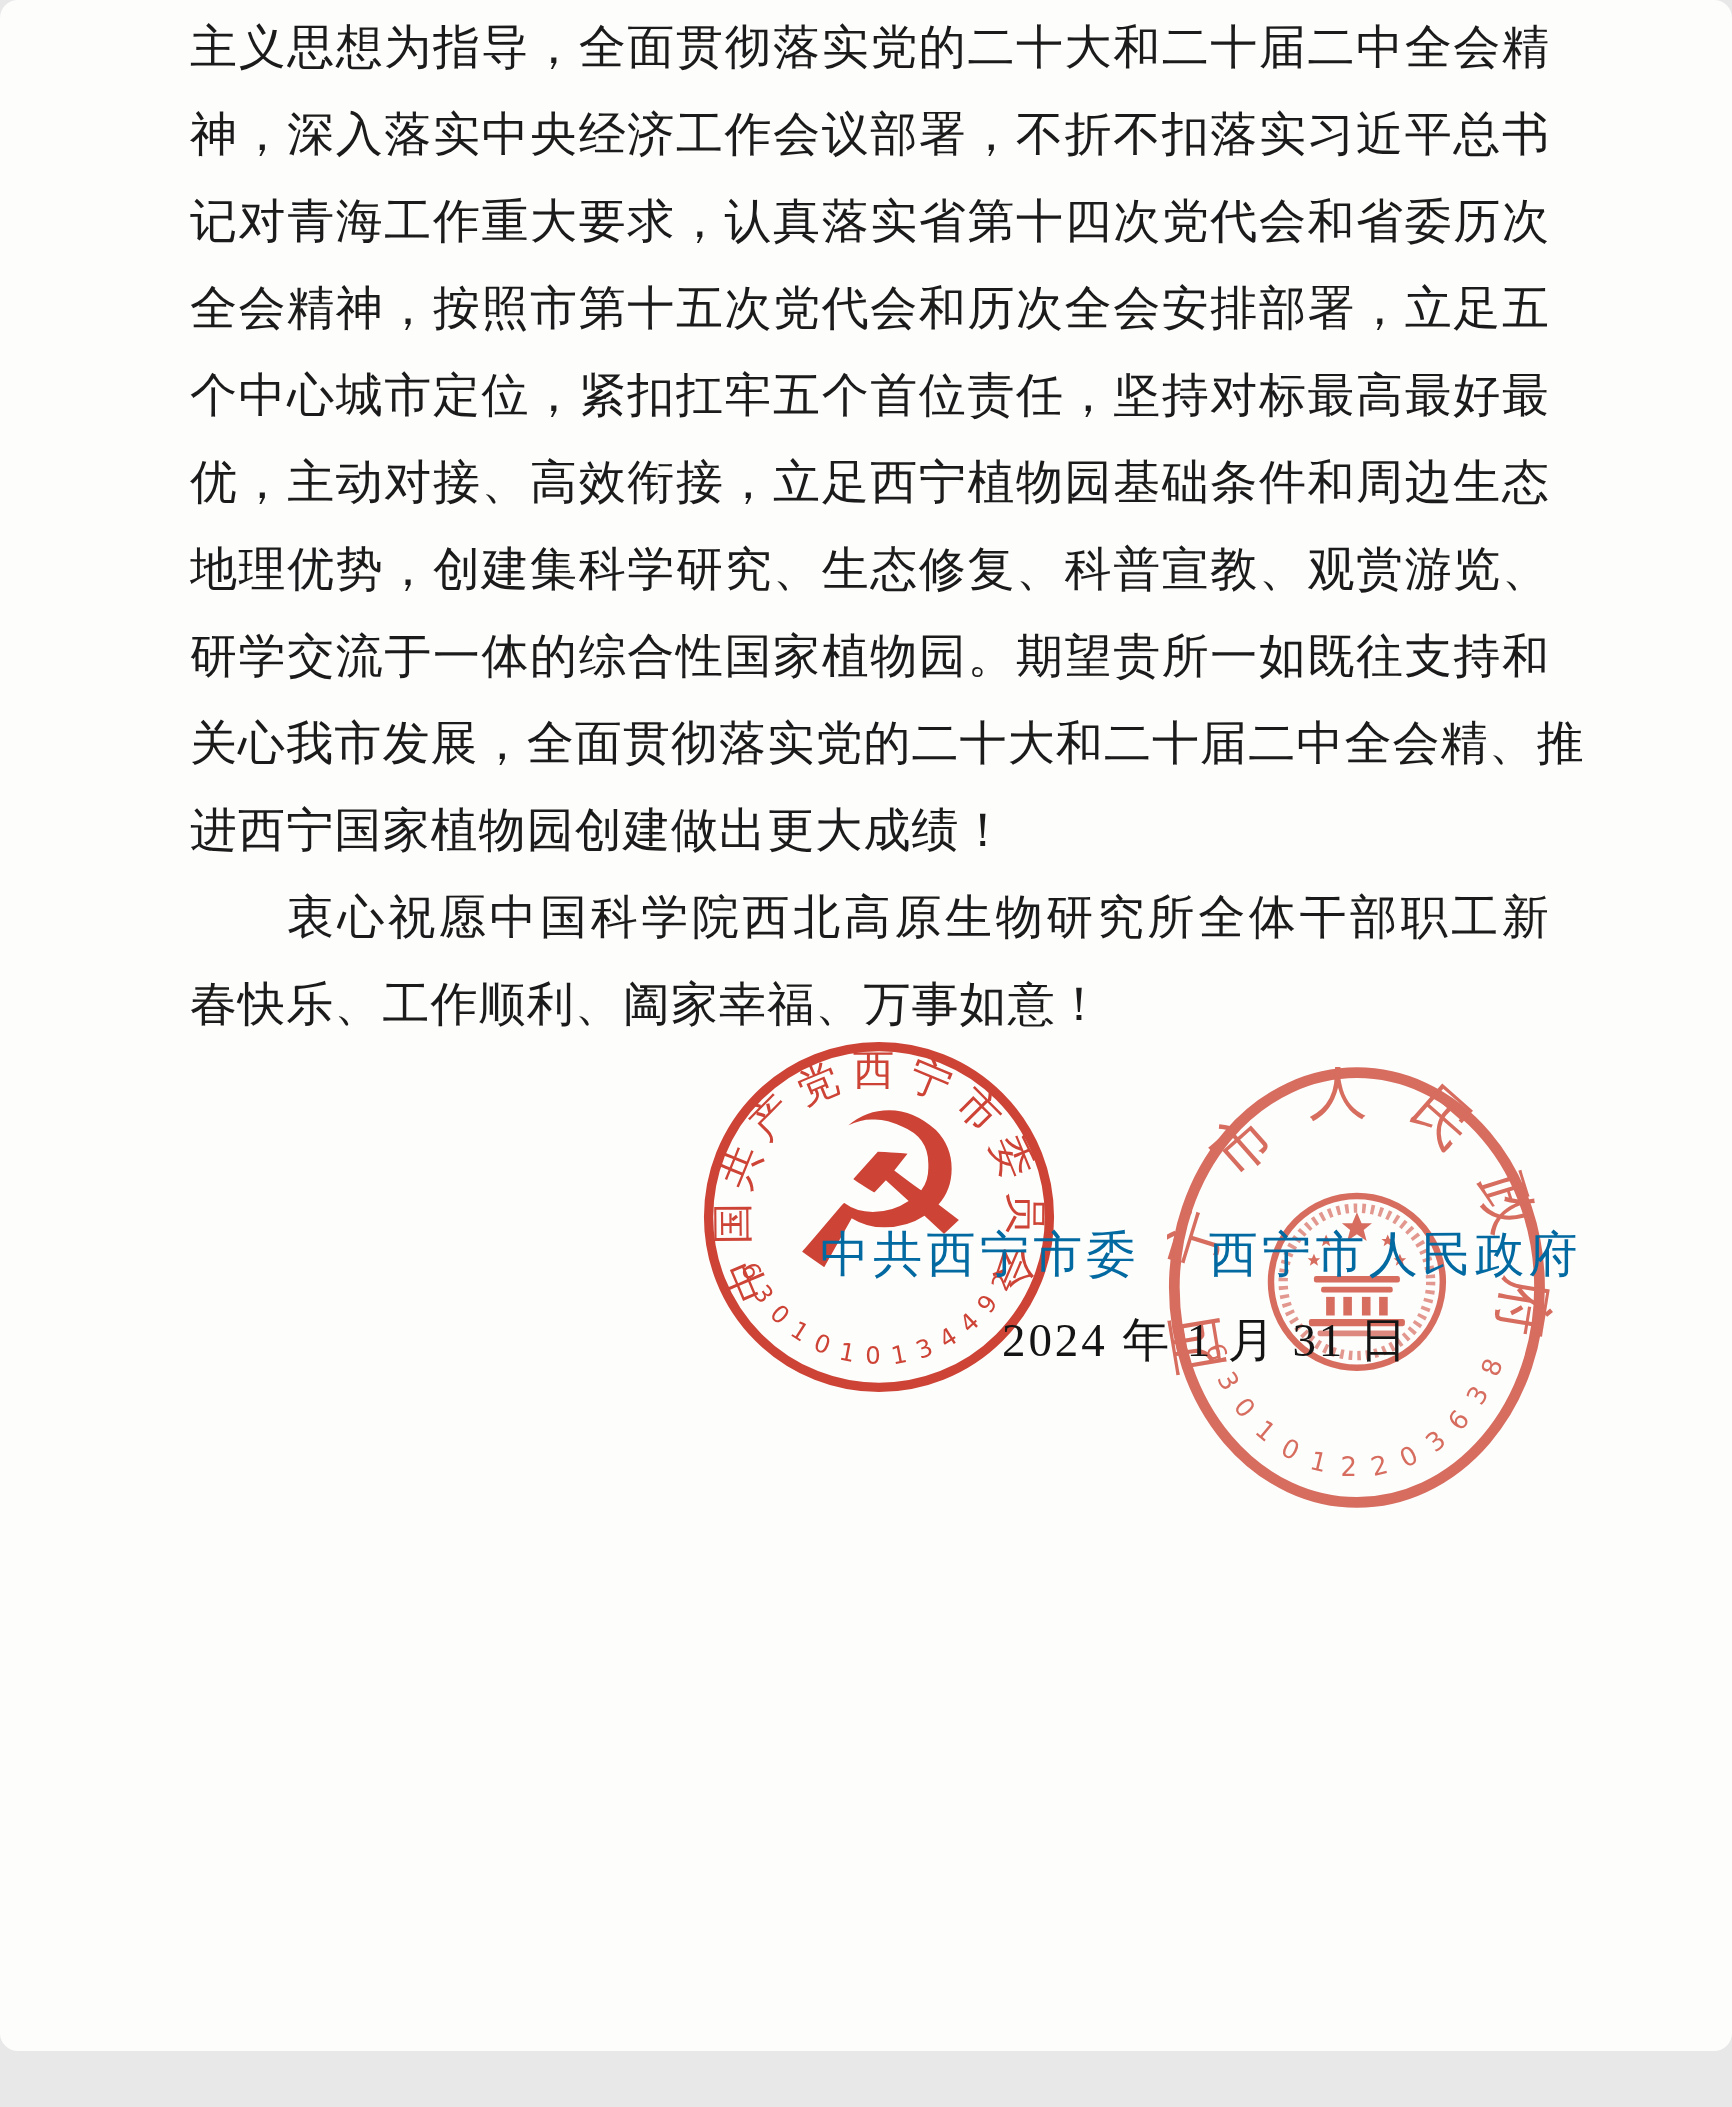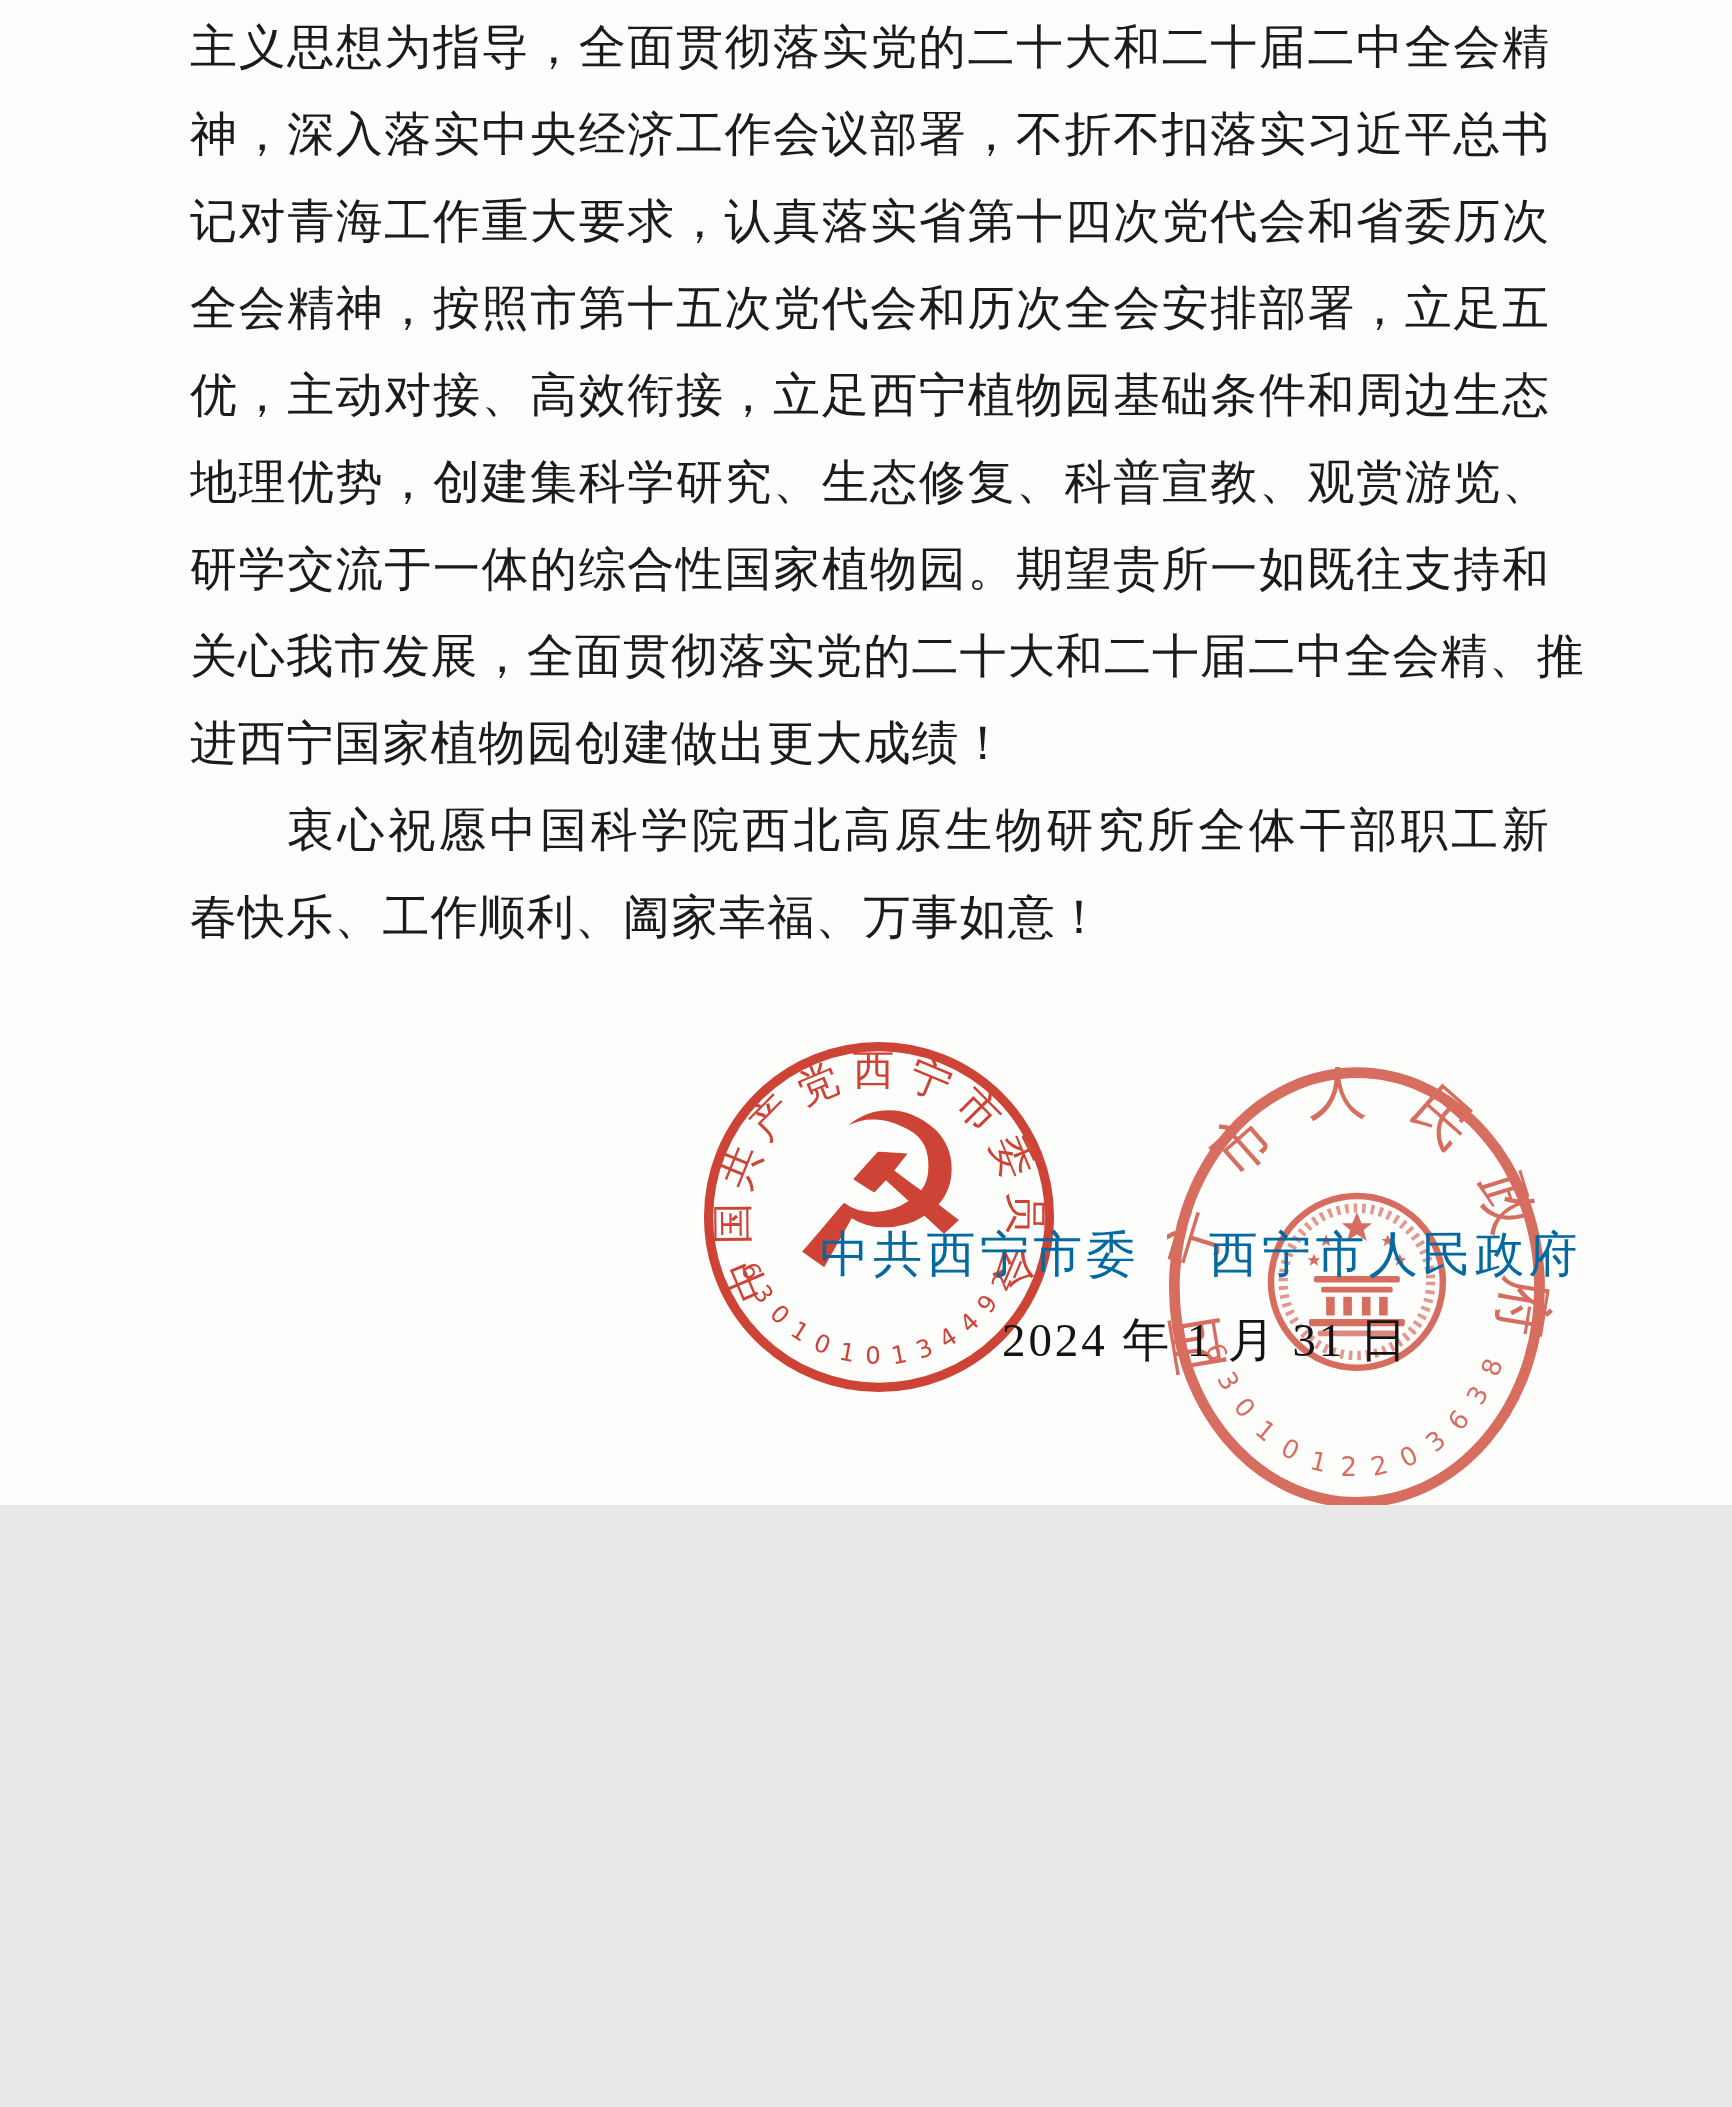--- a/index.html
+++ b/index.html
@@ -1,21 +1,22 @@
 <!DOCTYPE html>
 <html style="font-size:11.5px"><head>
 <meta charset="utf-8">
 <style>
   html,body{margin:0;padding:0;background:#e8e8e8;}
   .page{
     position:relative;
-    width:1732px;height:1505px;
+    width:1732px;height:2051px;
     background:#fdfdfc;
     overflow:hidden;
     font-family:"Liberation Serif","DejaVu Serif",serif;
+    border-radius:18px;
   }
   
   .letter-body{
     position:absolute;
     left:190px;top:4.3px;width:1360px;
     color:#1b1b1b;
     font-size:47px;
     line-height:87px;
     letter-spacing:1.1px;
   }
@@ -60,20 +61,21 @@
 </head>
 <body>
 
 <div class="page">
 
   <div class="letter-body">
     <div class="line">主义思想为指导，全面贯彻落实党的二十大和二十届二中全会精</div>
     <div class="line">神，深入落实中央经济工作会议部署，不折不扣落实习近平总书</div>
     <div class="line">记对青海工作重大要求，认真落实省第十四次党代会和省委历次</div>
     <div class="line">全会精神，按照市第十五次党代会和历次全会安排部署，立足五</div>
+    <div class="line">个中心城市定位，紧扣扛牢五个首位责任，坚持对标最高最好最</div>
     <div class="line">优，主动对接、高效衔接，立足西宁植物园基础条件和周边生态</div>
     <div class="line">地理优势，创建集科学研究、生态修复、科普宣教、观赏游览、</div>
     <div class="line">研学交流于一体的综合性国家植物园。期望贵所一如既往支持和</div>
     <div class="line">关心我市发展，全面贯彻落实党的二十大和二十届二中全会精、推</div>
     <div class="line end">进西宁国家植物园创建做出更大成绩！</div>
     <div class="line indent">衷心祝愿中国科学院西北高原生物研究所全体干部职工新</div>
     <div class="line end">春快乐、工作顺利、阖家幸福、万事如意！</div>
   </div>
 
   <div class="seal seal-party">

